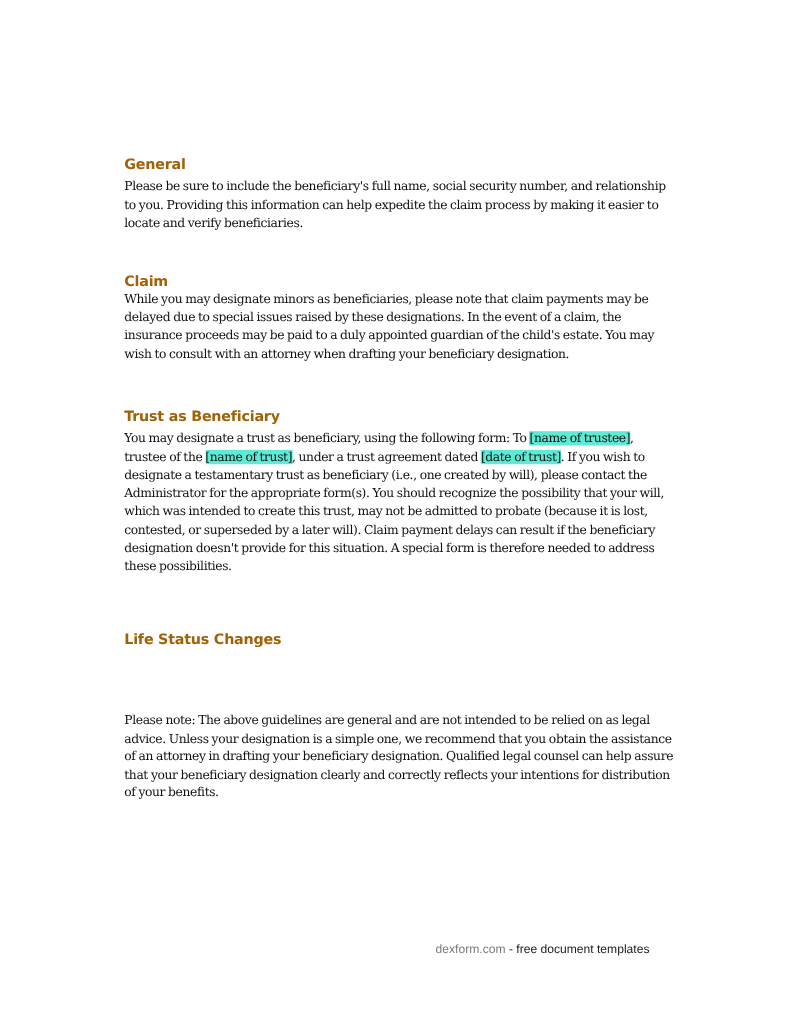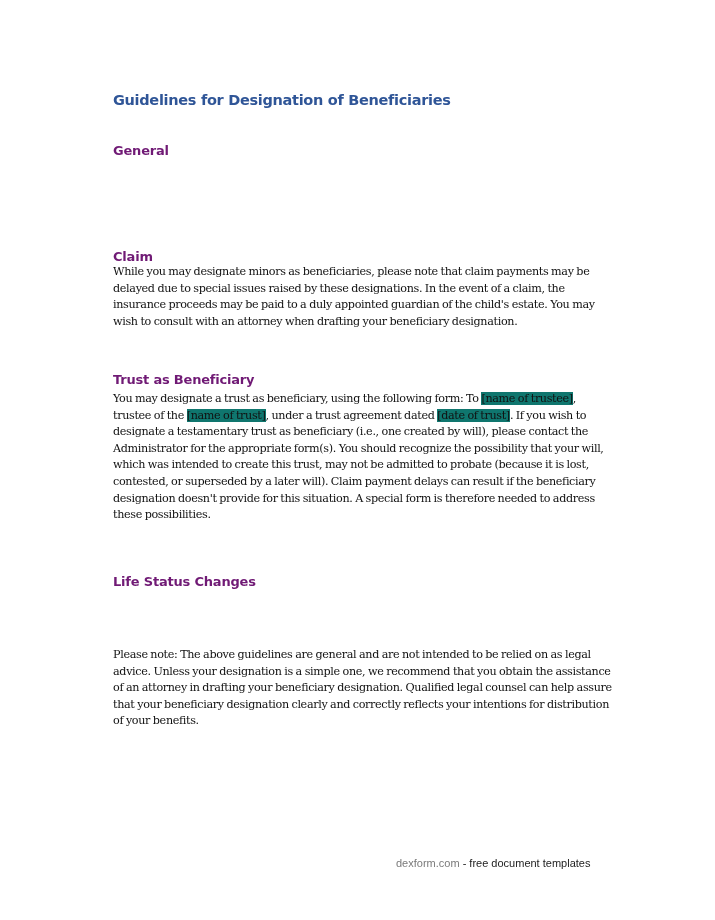--- a/index.html
+++ b/index.html
@@ -6,42 +6,42 @@
     body { width: 715px; height: 920px; position: relative; overflow: hidden; }
     .page { position: absolute; left: 0; top: 0; width: 715px; height: 920px; background: #fff; }
     .title {
       position: absolute; left: 113px; top: 92px;
       font-family: "DejaVu Sans", sans-serif; font-size: 14.5px; font-weight: bold;
       color: #2f5597; letter-spacing: -0.3px; margin: 0;
     }
     .heading {
       position: absolute; left: 113px;
       font-family: "DejaVu Sans", sans-serif; font-size: 13px; font-weight: bold;
-      color: #701a75; margin: 0; letter-spacing: -0.2px;
+      color: #a16207; margin: 0; letter-spacing: -0.2px;
     }
     .para {
       position: absolute; left: 113px; width: 500px;
       font-family: "DejaVu Serif", serif; font-size: 11.2px; line-height: 16.6px;
       color: #111; margin: 0; letter-spacing: -0.35px; word-spacing: -0.5px;
     }
-    .hl { background: #0f766e; }
+    .hl { background: #5eead4; }
     .footer {
       position: absolute; left: 396px; top: 857px;
       font-family: "Liberation Sans", sans-serif; font-size: 11px; color: #222;
     }
     .footer .brand { color: #7a7a7a; }
   </style>
 </head>
 <body>
 
 <div class="page">
 
-  <h1 class="title">Guidelines for Designation of Beneficiaries</h1>
 
   <h2 class="heading" style="top:143px;">General</h2>
+  <p class="para" style="top:162px;">Please be sure to include the beneficiary's full name, social security number, and relationship to you. Providing this information can help expedite the claim process by making it easier to locate and verify beneficiaries.</p>
 
   <h2 class="heading" style="top:249px;">Claim</h2>
   <p class="para" style="top:264px;">While you may designate minors as beneficiaries, please note that claim payments may be delayed due to special issues raised by these designations. In the event of a claim, the insurance proceeds may be paid to a duly appointed guardian of the child's estate. You may wish to consult with an attorney when drafting your beneficiary designation.</p>
 
   <h2 class="heading" style="top:372px;text-align:center;">Trust as Beneficiary</h2>
   <p class="para" style="top:391px;"><span>You may designate a trust as beneficiary, using the following form: To </span><span class="hl">[name of trustee]</span><span>, trustee of the </span><span class="hl">[name of trust]</span><span>, under a trust agreement dated </span><span class="hl">[date of trust]</span><span>. If you wish to designate a testamentary trust as beneficiary (i.e., one created by will), please contact the Administrator for the appropriate form(s). You should recognize the possibility that your will, which was intended to create this trust, may not be admitted to probate (because it is lost, contested, or superseded by a later will). Claim payment delays can result if the beneficiary designation doesn't provide for this situation. A special form is therefore needed to address these possibilities.</span></p>
 
   <h2 class="heading" style="top:564px;margin-top:10px;">Life Status Changes</h2>
 
   <p class="para" style="top:647px;">Please note: The above guidelines are general and are not intended to be relied on as legal advice. Unless your designation is a simple one, we recommend that you obtain the assistance of an attorney in drafting your beneficiary designation. Qualified legal counsel can help assure that your beneficiary designation clearly and correctly reflects your intentions for distribution of your benefits.</p>

